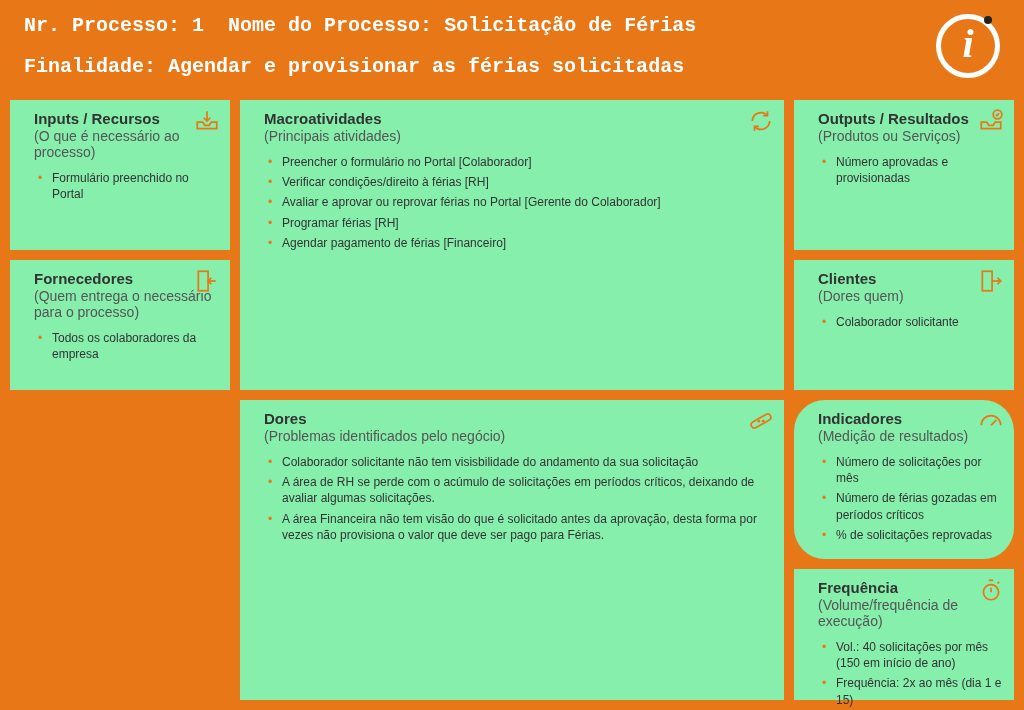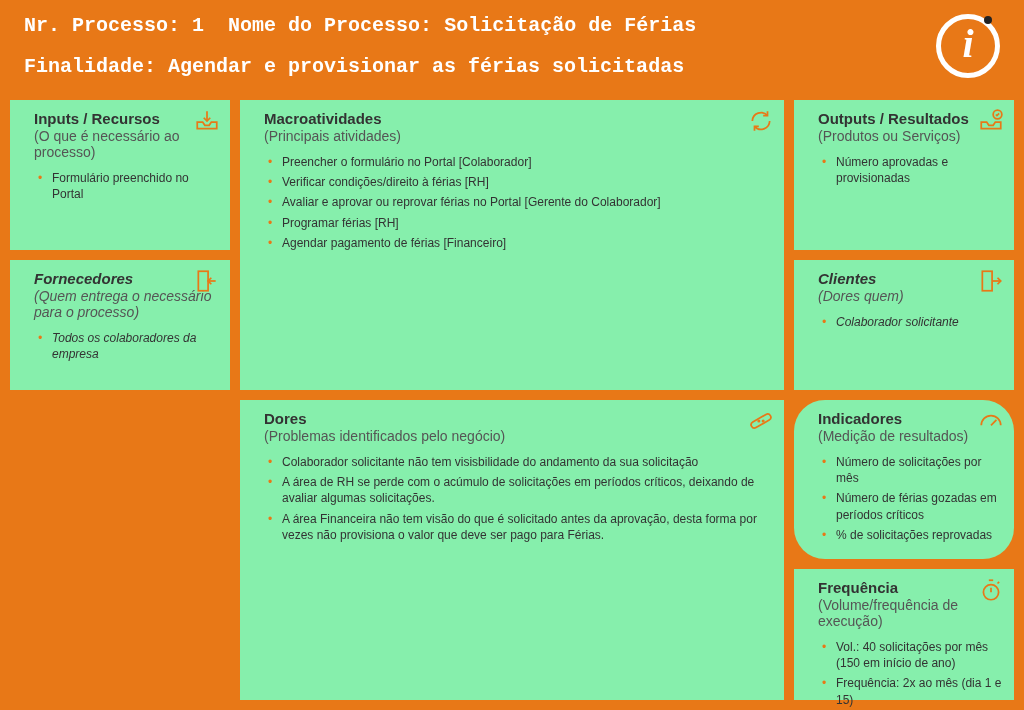--- a/index.html
+++ b/index.html
@@ -124,21 +124,21 @@
   .macro       { grid-column: 2; grid-row: 1 / span 2; }
   .outputs     { grid-column: 3; grid-row: 1; }
   .fornec      { grid-column: 1; grid-row: 2; }
   .clientes    { grid-column: 3; grid-row: 2; }
   .ferram      { grid-column: 1; grid-row: 3 / span 2; }
   .dores       { grid-column: 2; grid-row: 3 / span 2; }
   .indic       { grid-column: 3; grid-row: 3; border-radius: 31px; }
   .freq        { grid-column: 3; grid-row: 4; }
 
   .inputs, .outputs { min-height: 150px; }
-  .fornec, .clientes { min-height: 130px; font-style: italic; }
+  .fornec, .clientes { min-height: 130px; }
   .indic { min-height: 150px; }
   .freq { min-height: 100px; }
 </style>
 </head>
 <body>
 
 <div class="header">
   <div class="header-row1">
     <span>
       <span>Nr. Processo:</span>

